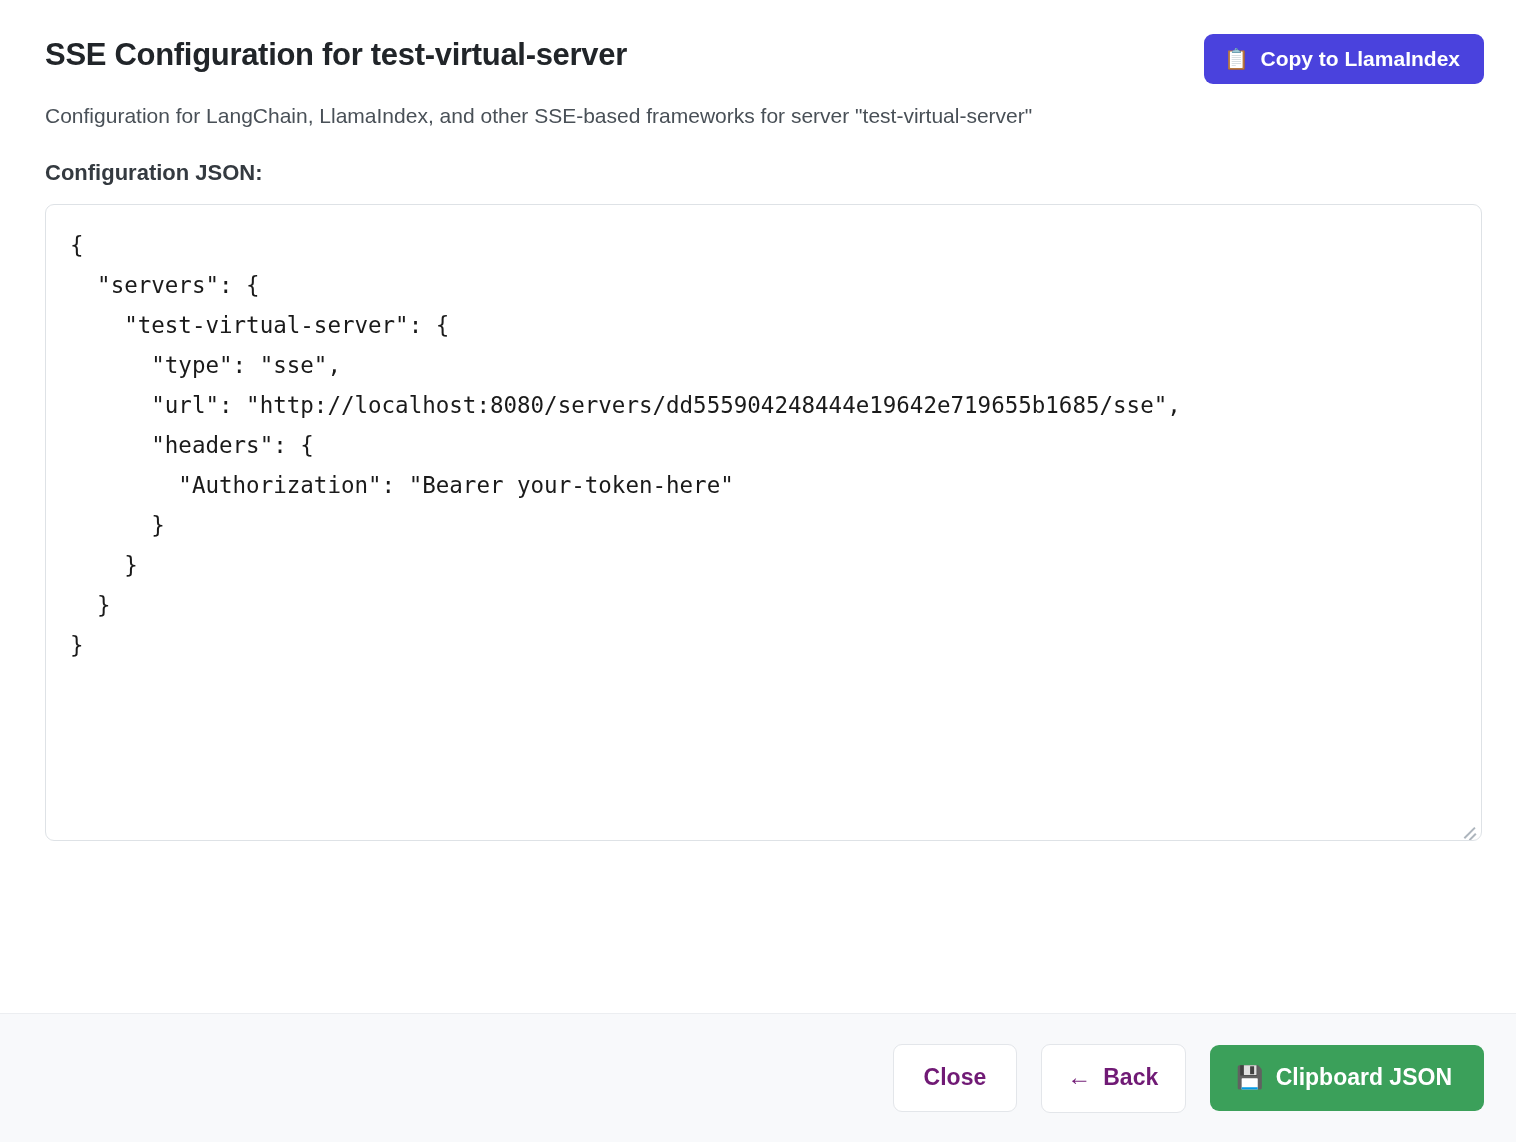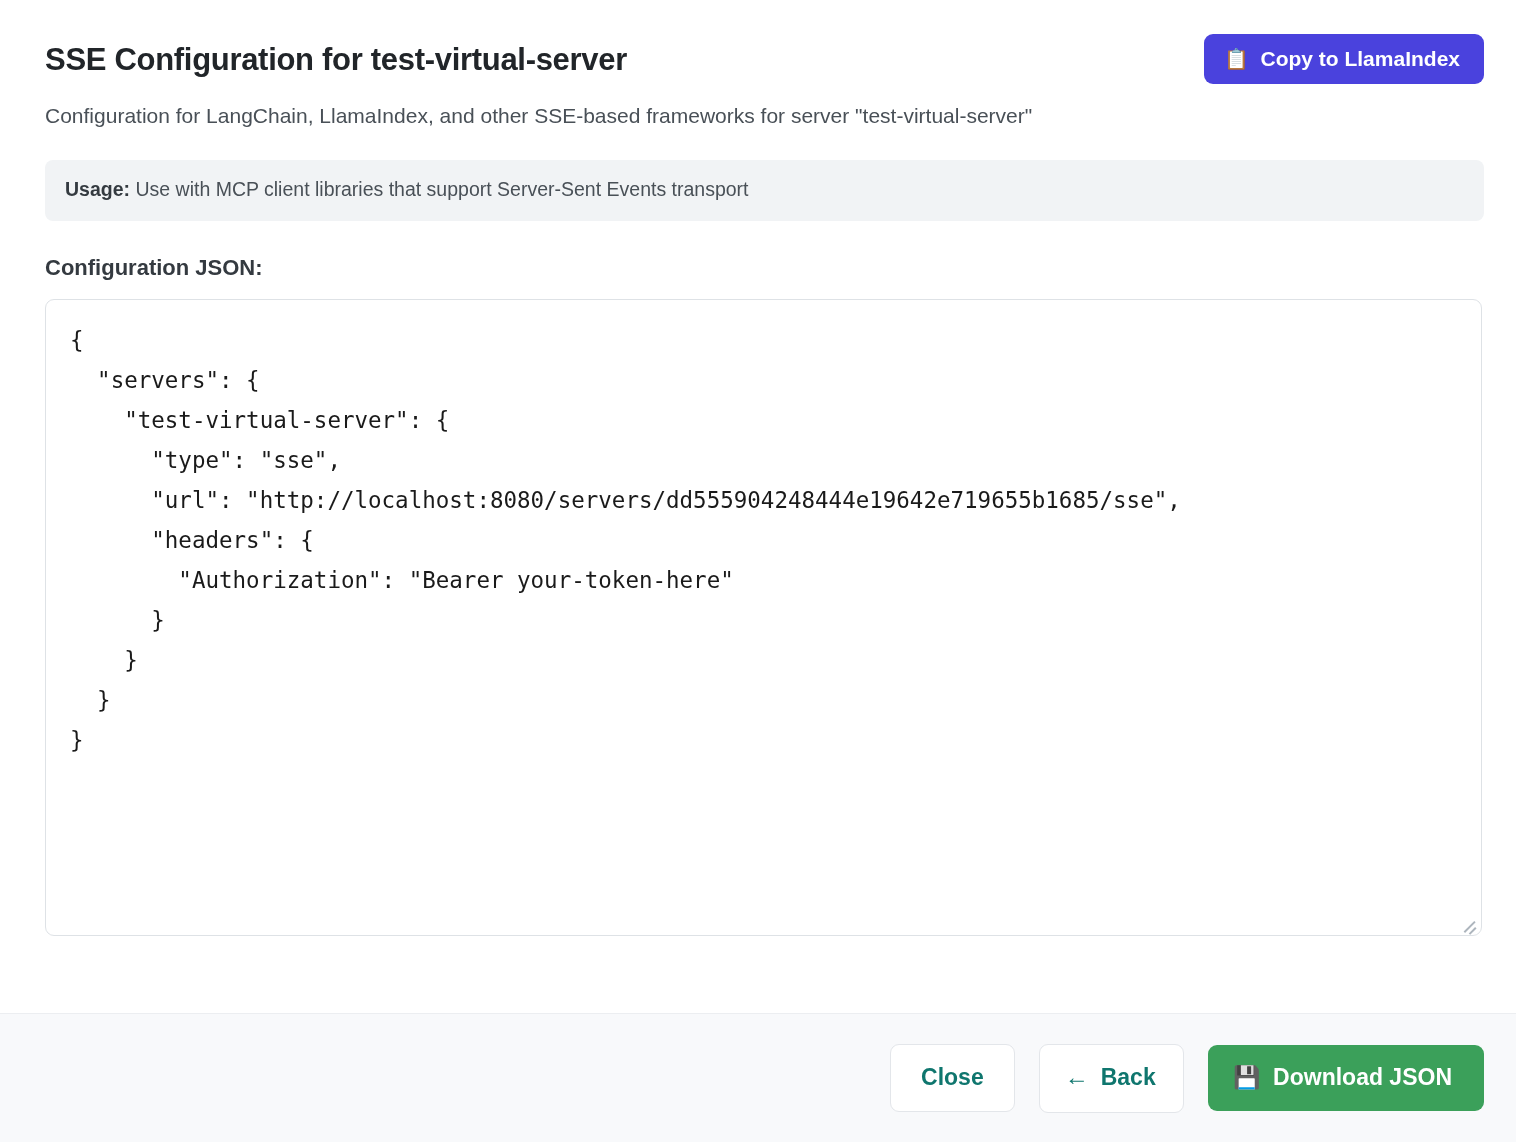--- a/index.html
+++ b/index.html
@@ -24,21 +24,21 @@
 
   
   .modal-body {
     flex: 1 1 auto;
     padding: 34px 32px 0 45px;
     overflow: hidden;
   }
 
   .header-row {
     display: flex;
-    align-items: center;
+    align-items: flex-start;
     justify-content: space-between;
     gap: 20px;
     margin-bottom: 18px;
   }
 
   .page-title {
     font-size: 31px;
     font-weight: 700;
     letter-spacing: -0.3px;
     color: #212529;
@@ -166,21 +166,21 @@
     cursor: pointer;
     line-height: 1;
     display: inline-flex;
     align-items: center;
     justify-content: center;
     white-space: nowrap;
   }
 
   .btn-light {
     background: #ffffff;
-    color: #0f766e;
+    color: #701a75;
     border: 1.5px solid #e3e6ea;
     padding: 21px 30px 22px 30px;
   }
 
   .btn-back {
     gap: 12px;
     padding: 21px 27px 22px 25px;
   }
   .btn-back .arrow {
     font-size: 24px;
@@ -209,24 +209,20 @@
       <h1 class="page-title">SSE Configuration for test-virtual-server</h1>
 
       <button class="copy-btn">
         <span class="emoji">📋</span>
         <span>Copy to LlamaIndex</span>
       </button>
     </div>
 
     <p class="subtitle">Configuration for LangChain, LlamaIndex, and other SSE-based frameworks for server "test-virtual-server"</p>
 
-    <div class="usage-box">
-      <span class="usage-label">Usage:</span>
-      <span>Use with MCP client libraries that support Server-Sent Events transport</span>
-    </div>
 
     <div class="section-label">Configuration JSON:</div>
 
     <div class="json-area">
       <pre class="json-text">{
   "servers": {
     "test-virtual-server": {
       "type": "sse",
       "url": "http://localhost:8080/servers/dd555904248444e19642e719655b1685/sse",
       "headers": {
@@ -243,17 +239,17 @@
   <div class="modal-footer">
     <button class="btn btn-light">Close</button>
 
     <button class="btn btn-light btn-back">
       <span class="arrow">←</span>
       <span>Back</span>
     </button>
 
     <button class="btn btn-download">
       <span class="emoji">💾</span>
-      <span>Download JSON</span>
+      <span>Clipboard JSON</span>
     </button>
   </div>
 
 </div>
 
 </body></html>

